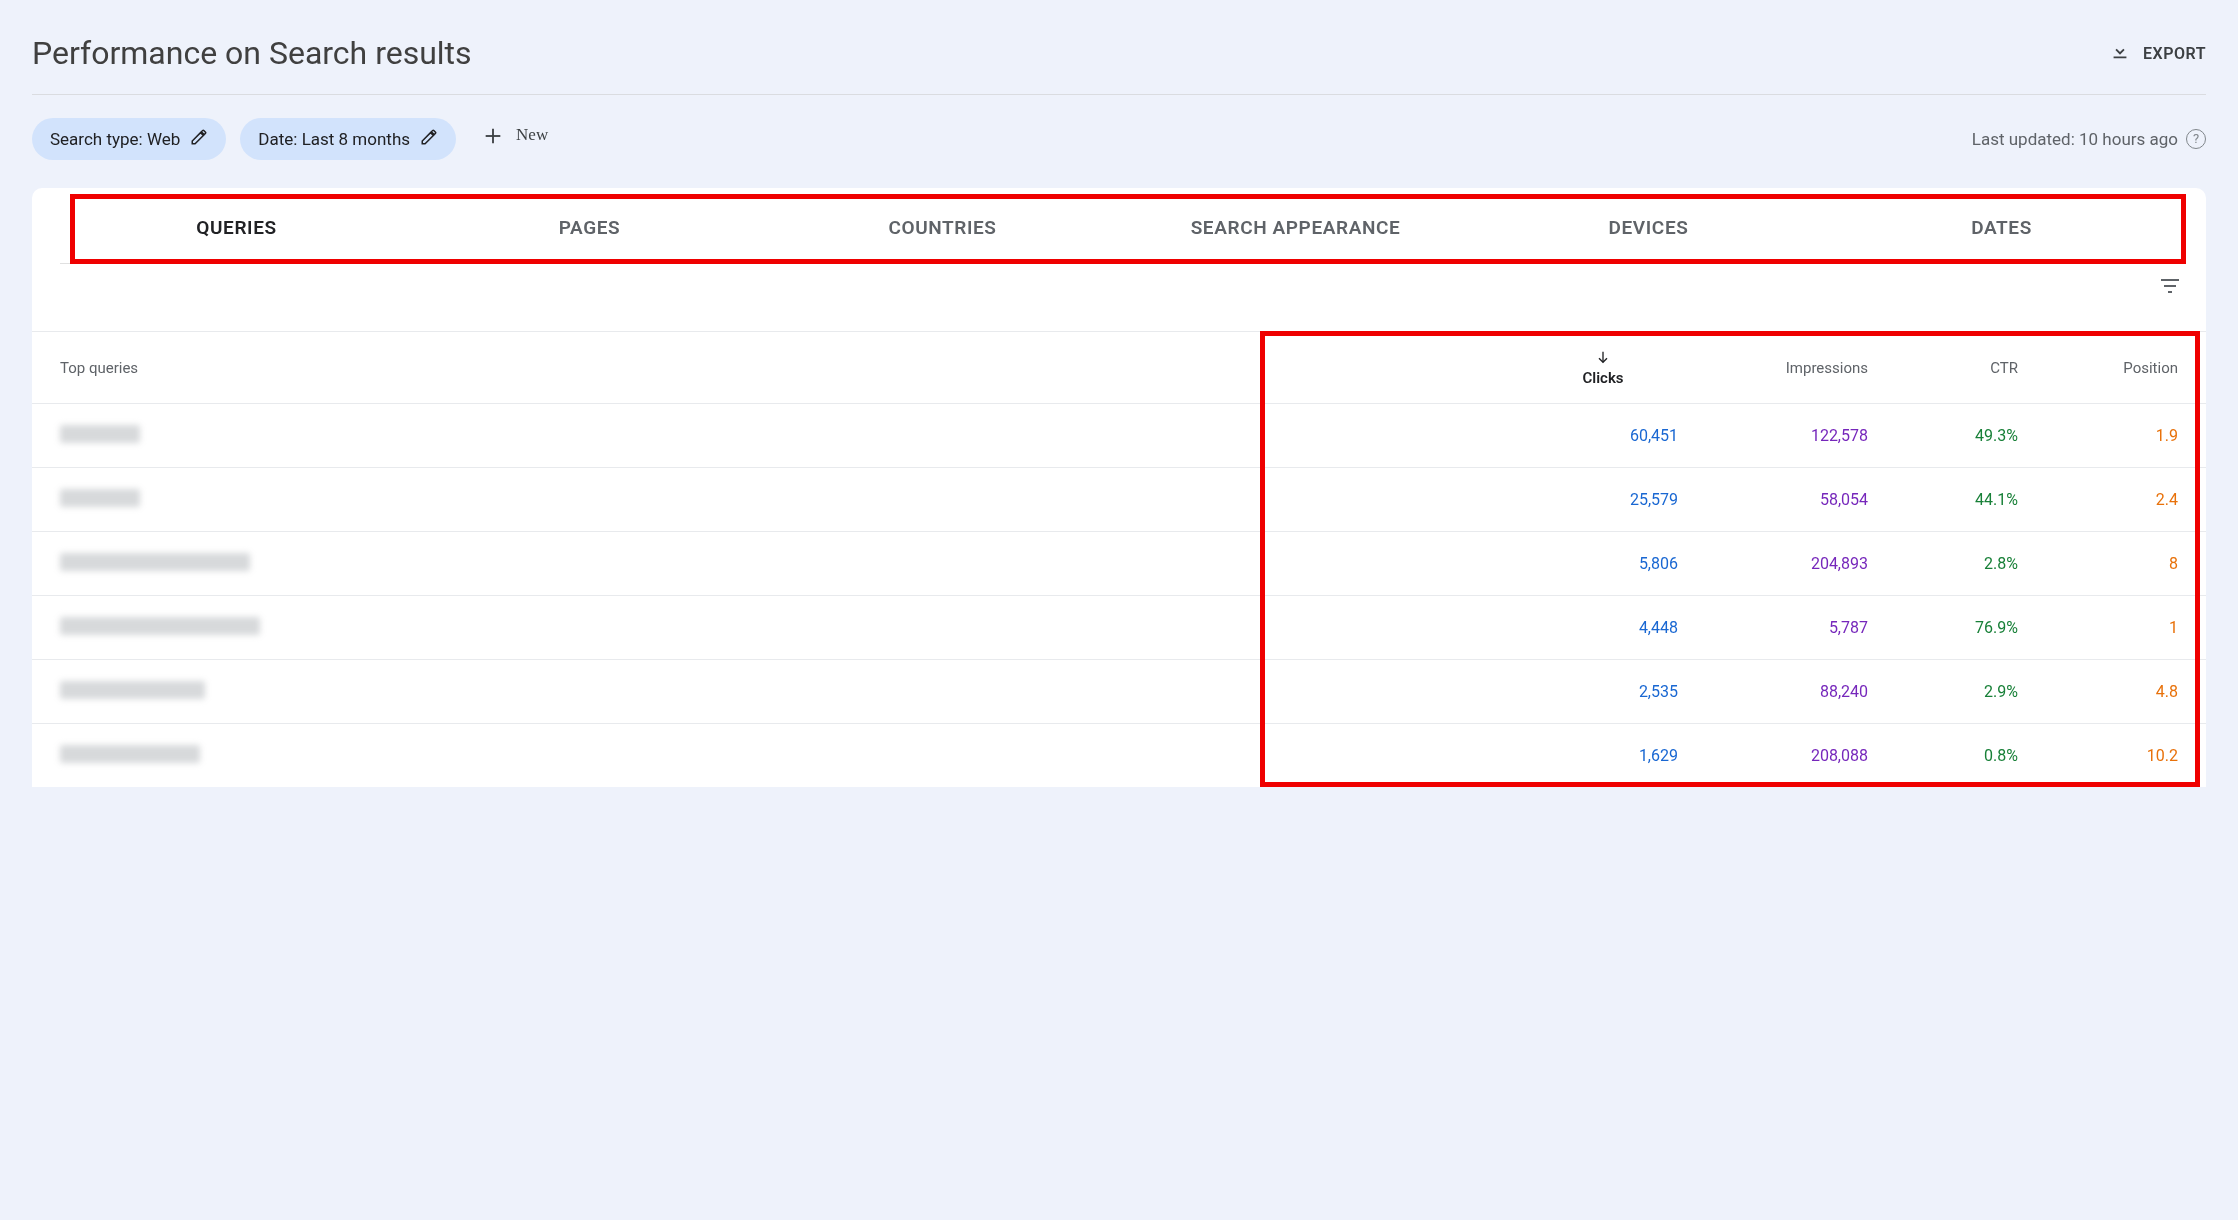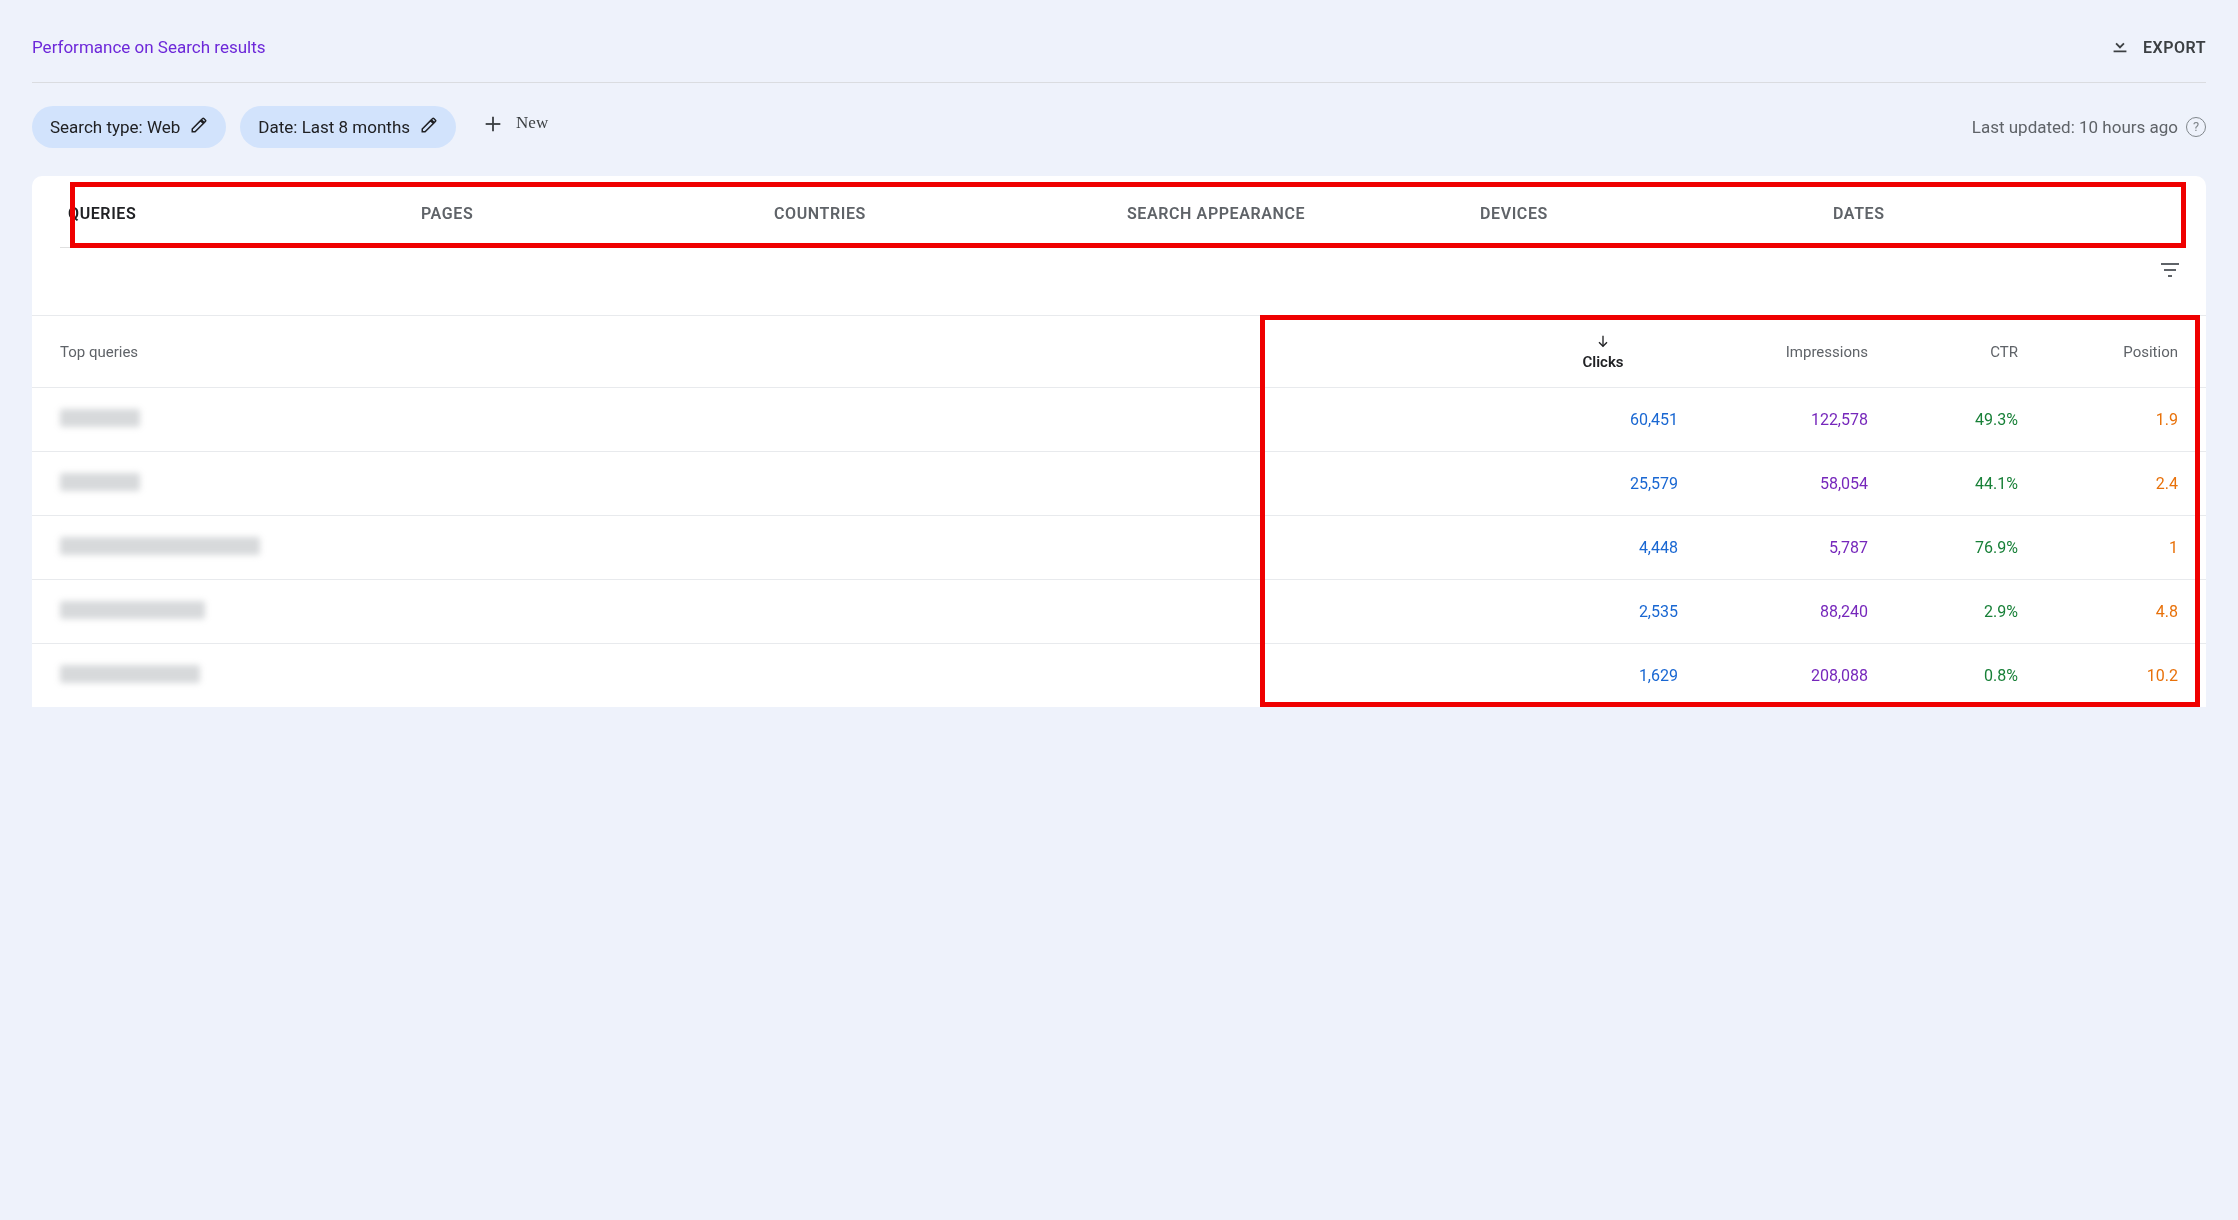--- a/index.html
+++ b/index.html
@@ -13,23 +13,23 @@
     padding: 20px 32px 0 32px;
   }
   .header-row {
     display: flex;
     align-items: center;
     justify-content: space-between;
     padding: 14px 0 22px 0;
     border-bottom: 1px solid #dadce0;
   }
   .page-title {
-    font-size: 17px;
+    font-size: 32px;
     font-weight: 400;
-    color: #6d28d9;
+    color: #404040;
   }
   .export-btn {
     display: flex;
     align-items: center;
     gap: 12px;
     font-size: 16px;
     font-weight: 600;
     letter-spacing: 0.5px;
     color: #3c4043;
     cursor: pointer;
@@ -100,23 +100,23 @@
     top: 6px; left: 38px; right: 20px; bottom: 0;
     border: 5px solid #ef0000;
     pointer-events: none;
   }
   .tabs {
     display: flex;
     border-bottom: 1px solid #e0e0e0;
   }
   .tab {
     flex: 1;
-    text-align: left;
+    text-align: center;
     padding: 28px 8px 24px 8px;
-    font-size: 16px;
+    font-size: 19px;
     font-weight: 600;
     letter-spacing: 0.6px;
     color: #5f6368;
     cursor: pointer;
     position: relative;
   }
   .tab.active {
     color: #202124;
   }
   .tab.active::after {
@@ -291,20 +291,27 @@
             <div class="col col-pos">1.9</div>
           </div>
           <div class="trow">
             <div><span class="blur-block" style="width:80px"></span></div>
             <div class="col col-clicks">25,579</div>
             <div class="col col-impr">58,054</div>
             <div class="col col-ctr">44.1%</div>
             <div class="col col-pos">2.4</div>
           </div>
           <div class="trow">
+            <div><span class="blur-block" style="width:190px"></span></div>
+            <div class="col col-clicks">5,806</div>
+            <div class="col col-impr">204,893</div>
+            <div class="col col-ctr">2.8%</div>
+            <div class="col col-pos">8</div>
+          </div>
+          <div class="trow">
             <div><span class="blur-block" style="width:200px"></span></div>
             <div class="col col-clicks">4,448</div>
             <div class="col col-impr">5,787</div>
             <div class="col col-ctr">76.9%</div>
             <div class="col col-pos">1</div>
           </div>
           <div class="trow">
             <div><span class="blur-block" style="width:145px"></span></div>
             <div class="col col-clicks">2,535</div>
             <div class="col col-impr">88,240</div>

